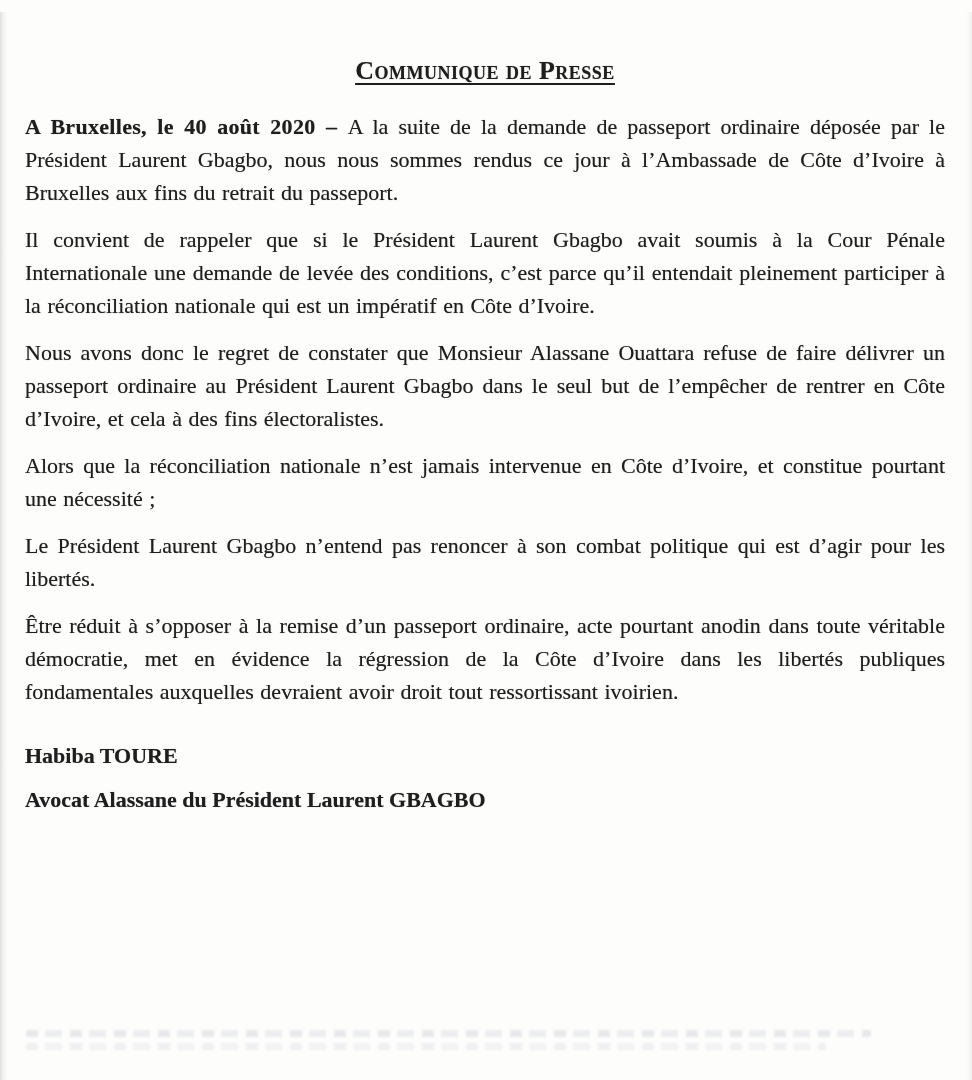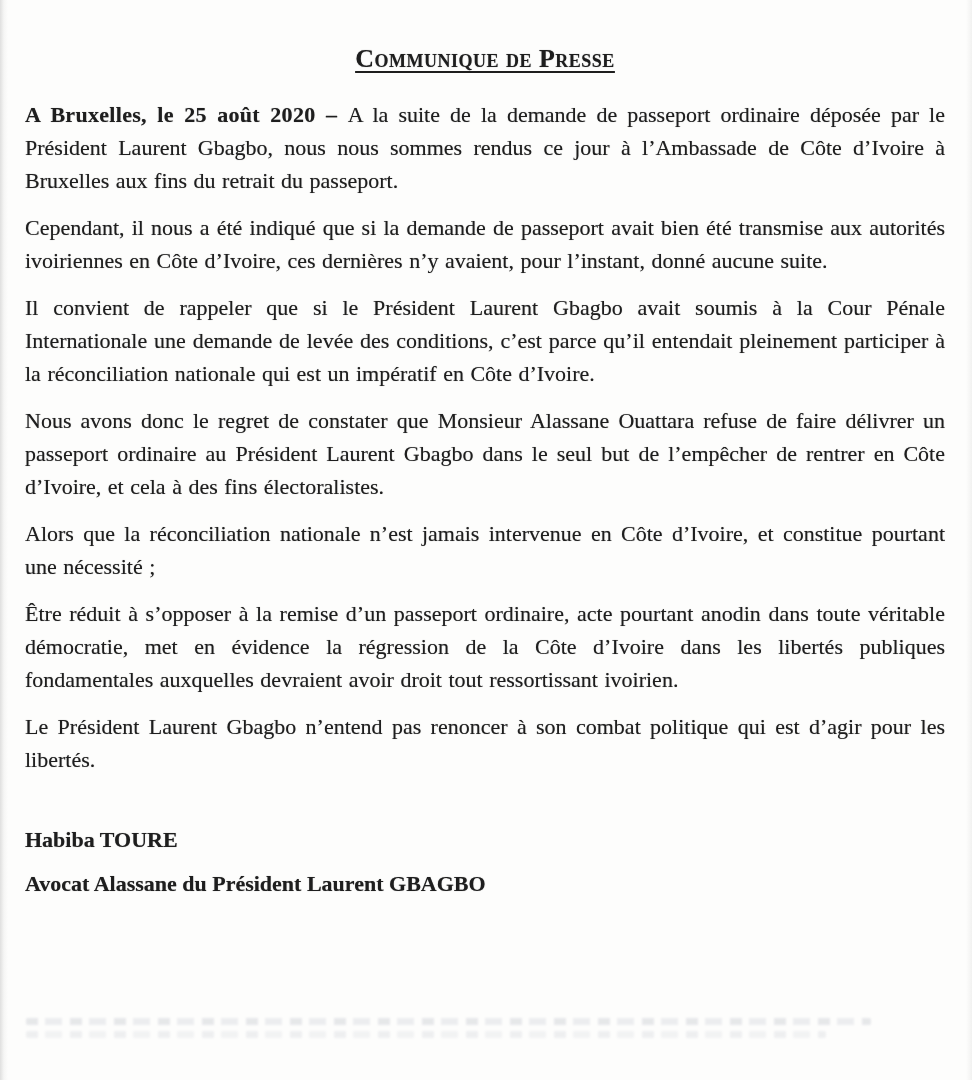--- a/index.html
+++ b/index.html
@@ -20,21 +20,21 @@
     width: 100%;
     height: 100%;
     box-sizing: border-box;
     padding: 0 27px 0 25px;
     
     background:
       linear-gradient(90deg, rgba(70,70,70,0.16) 0px, rgba(70,70,70,0.04) 4px, rgba(0,0,0,0) 8px),
       linear-gradient(270deg, rgba(90,90,90,0.07) 0px, rgba(0,0,0,0) 6px);
   }
   .doc-title {
-    margin: 0;
+    margin: 12px;
     padding-top: 42px;
     text-align: center;
     font-size: 26px;
     line-height: 34px;
     font-weight: bold;
     font-variant: small-caps;
     letter-spacing: 0.5px;
     text-decoration: underline;
     text-decoration-thickness: 2px;
     text-underline-offset: 4px;
@@ -49,21 +49,21 @@
     line-height: 33px;
     text-align: justify;
     text-shadow: 0 0 0.8px rgba(25,25,25,0.5);
     word-spacing: 1px;
   }
   .lead-bold {
     font-weight: bold;
     letter-spacing: 0.3px;
   }
   .signature {
-    margin-top: 48px;
+    margin-top: 32px;
   }
   .sig-line {
     margin: 0 0 12px 0;
     font-size: 22px;
     line-height: 32px;
     font-weight: bold;
     text-align: left;
     text-shadow: 0 0 0.8px rgba(25,25,25,0.5);
   }
   
@@ -87,35 +87,34 @@
 </head>
 <body>
 
 <div class="page">
 
   <h1 class="doc-title">Communique de Presse</h1>
 
   <div class="doc-body">
 
     <p class="para">
-      <span class="lead-bold">A Bruxelles, le 25 août 2020 – </span><span>A la suite de la demande de passeport ordinaire déposée par le Président Laurent Gbagbo, nous nous sommes rendus ce jour à l’Ambassade de Côte d’Ivoire à Bruxelles aux fins du retrait du passeport.</span>
+      <span class="lead-bold">A Bruxelles, le 40 août 2020 – </span><span>A la suite de la demande de passeport ordinaire déposée par le Président Laurent Gbagbo, nous nous sommes rendus ce jour à l’Ambassade de Côte d’Ivoire à Bruxelles aux fins du retrait du passeport.</span>
     </p>
 
-    <p class="para">Cependant, il nous a été indiqué que si la demande de passeport avait bien été transmise aux autorités ivoiriennes en Côte d’Ivoire, ces dernières n’y avaient, pour l’instant, donné aucune suite.</p>
 
     <p class="para">Il convient de rappeler que si le Président Laurent Gbagbo avait soumis à la Cour Pénale Internationale une demande de levée des conditions, c’est parce qu’il entendait pleinement participer à la réconciliation nationale qui est un impératif en Côte d’Ivoire.</p>
 
     <p class="para">Nous avons donc le regret de constater que Monsieur Alassane Ouattara refuse de faire délivrer un passeport ordinaire au Président Laurent Gbagbo dans le seul but de l’empêcher de rentrer en Côte d’Ivoire, et cela à des fins électoralistes.</p>
 
     <p class="para">Alors que la réconciliation nationale n’est jamais intervenue en Côte d’Ivoire, et constitue pourtant une nécessité ;</p>
 
 
+    <p class="para">Le Président Laurent Gbagbo n’entend pas renoncer à son combat politique qui est d’agir pour les libertés.</p>
+
     <p class="para">Être réduit à s’opposer à la remise d’un passeport ordinaire, acte pourtant anodin dans toute véritable démocratie, met en évidence la régression de la Côte d’Ivoire dans les libertés publiques fondamentales auxquelles devraient avoir droit tout ressortissant ivoirien.</p>
-
-    <p class="para">Le Président Laurent Gbagbo n’entend pas renoncer à son combat politique qui est d’agir pour les libertés.</p>
 
     <div class="signature">
       <p class="sig-line">Habiba TOURE</p>
       <p class="sig-line">Avocat Alassane du Président Laurent GBAGBO</p>
     </div>
 
   </div>
 
   <div class="ghost-line first"></div>
   <div class="ghost-line second"></div>

